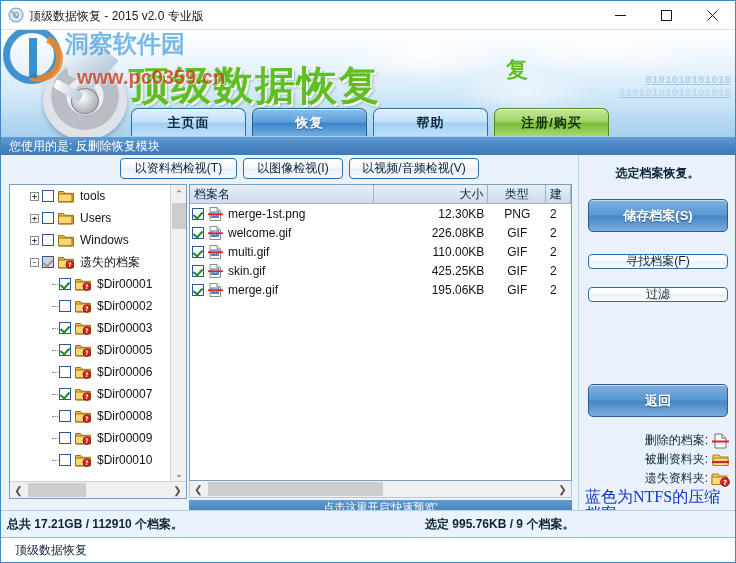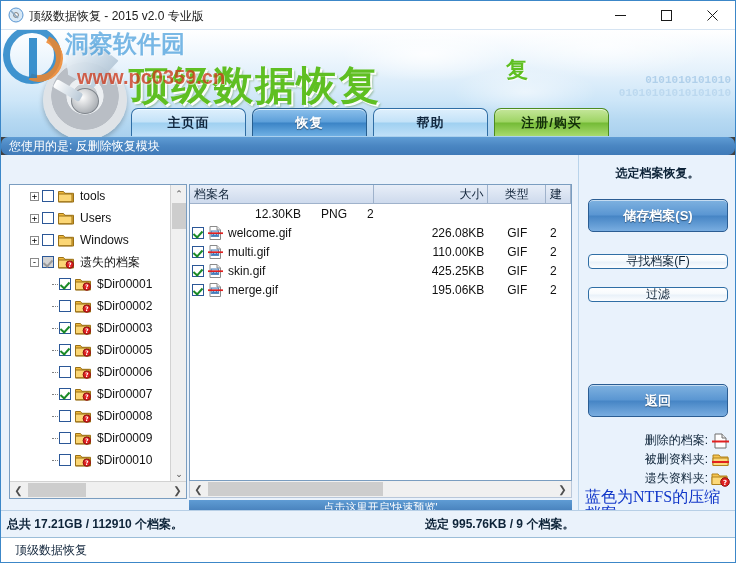--- a/index.html
+++ b/index.html
@@ -53,20 +53,21 @@
       radial-gradient(ellipse 120px 40px at 120px 24px, rgba(255,255,255,.85), rgba(255,255,255,0) 70%),
       radial-gradient(ellipse 150px 46px at 300px 16px, rgba(255,255,255,.7), rgba(255,255,255,0) 70%),
       radial-gradient(ellipse 100px 34px at 220px 62px, rgba(255,255,255,.55), rgba(255,255,255,0) 72%);
   }
   .binary {
     position:absolute; right:4px; top:44px;
     font-family:"Liberation Mono","DejaVu Sans Mono",monospace;
     font-size:11px; font-weight:bold; letter-spacing:0px;
     color:#9ec4e4; opacity:.85; white-space:nowrap; line-height:13px;
     text-align:right;
+    text-decoration:underline;
   }
   .binary span { display:block; }
   .binary .b1 { color:#a9cbe8; }
   .binary .b2 { color:#b8d6ee; }
 
   .disc {
     position:absolute; left:36px; top:18px; width:96px; height:92px;
   }
   .disc .platter {
     position:absolute; left:6px; top:12px; width:84px; height:80px;
@@ -166,21 +167,21 @@
   .tab-t1 { left:130px; width:115px; }
   .tab-t2 { left:251px; width:115px; }
   .tab-t3 { left:372px; width:115px; }
   .tab-t4 { left:493px; width:115px; }
 
   
   .modestrip {
     position:absolute; left:0; top:136px; width:734px; height:18px;
     background: linear-gradient(180deg,#5f9cd4 0%,#4a86c2 50%,#3f7ab8 100%);
     color:#ffffff; font-size:12px;
-    padding-left:8px; display:flex; align-items:center;border-radius:7px;
+    padding-left:8px; display:flex; align-items:center;
   }
 
   
   .content {
     position:absolute; left:0; top:154px; width:734px; height:355px;
     background:#eaf2fb;
   }
 
   .viewbtns { position:absolute; left:0; top:0; width:580px; height:28px; }
   .vbtn {
@@ -415,20 +416,25 @@
       <div class="tab light tab-t1">主页面</div>
       <div class="tab green tab-t4">注册/购买</div>
       <div class="tab light tab-t3">帮助</div>
     </div>
   </div>
 
   <div class="modestrip">您使用的是: 反删除恢复模块</div>
 
   <div class="content">
 
+    <div class="viewbtns">
+      <div class="vbtn vb1">以资料档检视(T)</div>
+      <div class="vbtn vb2">以图像检视(I)</div>
+      <div class="vbtn vb3">以视频/音频检视(V)</div>
+    </div>
 
     <div class="tree-panel">
       <div class="tree-scroll-area">
         <div class="tree-list" id="tree-list">
             <div class="trow">
               <span class="tindent" style="width:20px"></span>
               <span class="exp">+</span>
               <span class="cb"></span>
               <span class="fico">
                 <svg width="16" height="14" viewBox="0 0 16 14">
@@ -618,20 +624,33 @@
 
     <div class="list-panel">
       <div class="lheader">
         <div class="lh name">档案名</div>
         <div class="lh size">大小</div>
         <div class="lh type">类型</div>
         <div class="lh date">建</div>
       </div>
       <div id="file-rows">
           <div class="lrow">
+            <span class="lc name">
+              <span class="cb checked"></span>
+              <span class="fico">
+                <svg width="15" height="14" viewBox="0 0 15 14">
+                  <path d="M2 0.5 h7 l3.5 3.5 v9.5 h-10.5 z" fill="#ffffff" stroke="#8a8a8a"></path>
+                  <path d="M9 0.5 v3.5 h3.5" fill="#e9e9e9" stroke="#8a8a8a"></path>
+                  <rect x="3.2" y="5" width="7.4" height="5.4" fill="#cfe2f5" stroke="#4b7fb5"></rect>
+                  <path d="M3.4 10 l2-2.4 1.6 1.6 1.6-1.8 1.8 2.6 z" fill="#3f7cc0"></path>
+                  <path d="M0 7.2 h15" stroke="#e02020" stroke-width="1.7"></path>
+                </svg>
+              </span>
+              <span>merge-1st.png</span>
+            </span>
             <span class="lc size">12.30KB</span>
             <span class="lc type">PNG</span>
             <span class="lc date">2</span>
           </div>
           <div class="lrow">
             <span class="lc name">
               <span class="cb checked"></span>
               <span class="fico">
                 <svg width="15" height="14" viewBox="0 0 15 14">
                   <path d="M2 0.5 h7 l3.5 3.5 v9.5 h-10.5 z" fill="#ffffff" stroke="#8a8a8a"></path>

